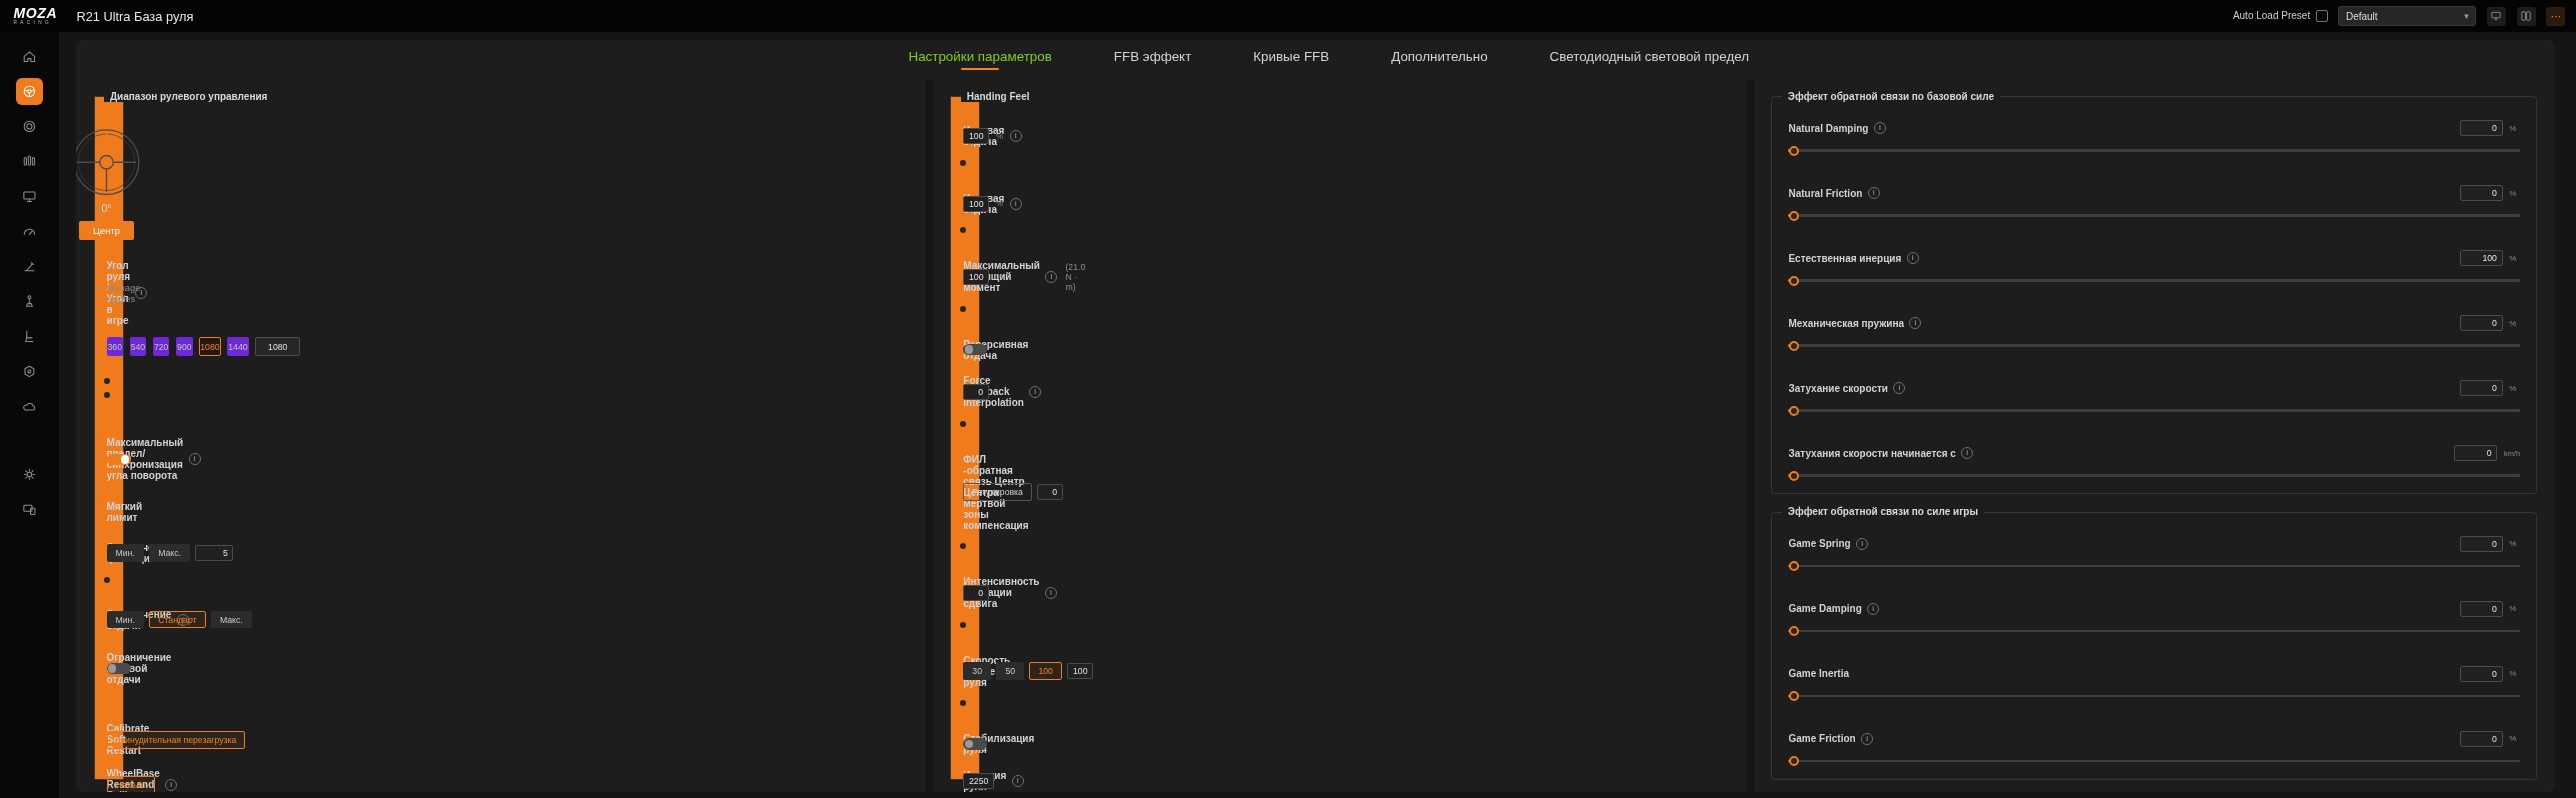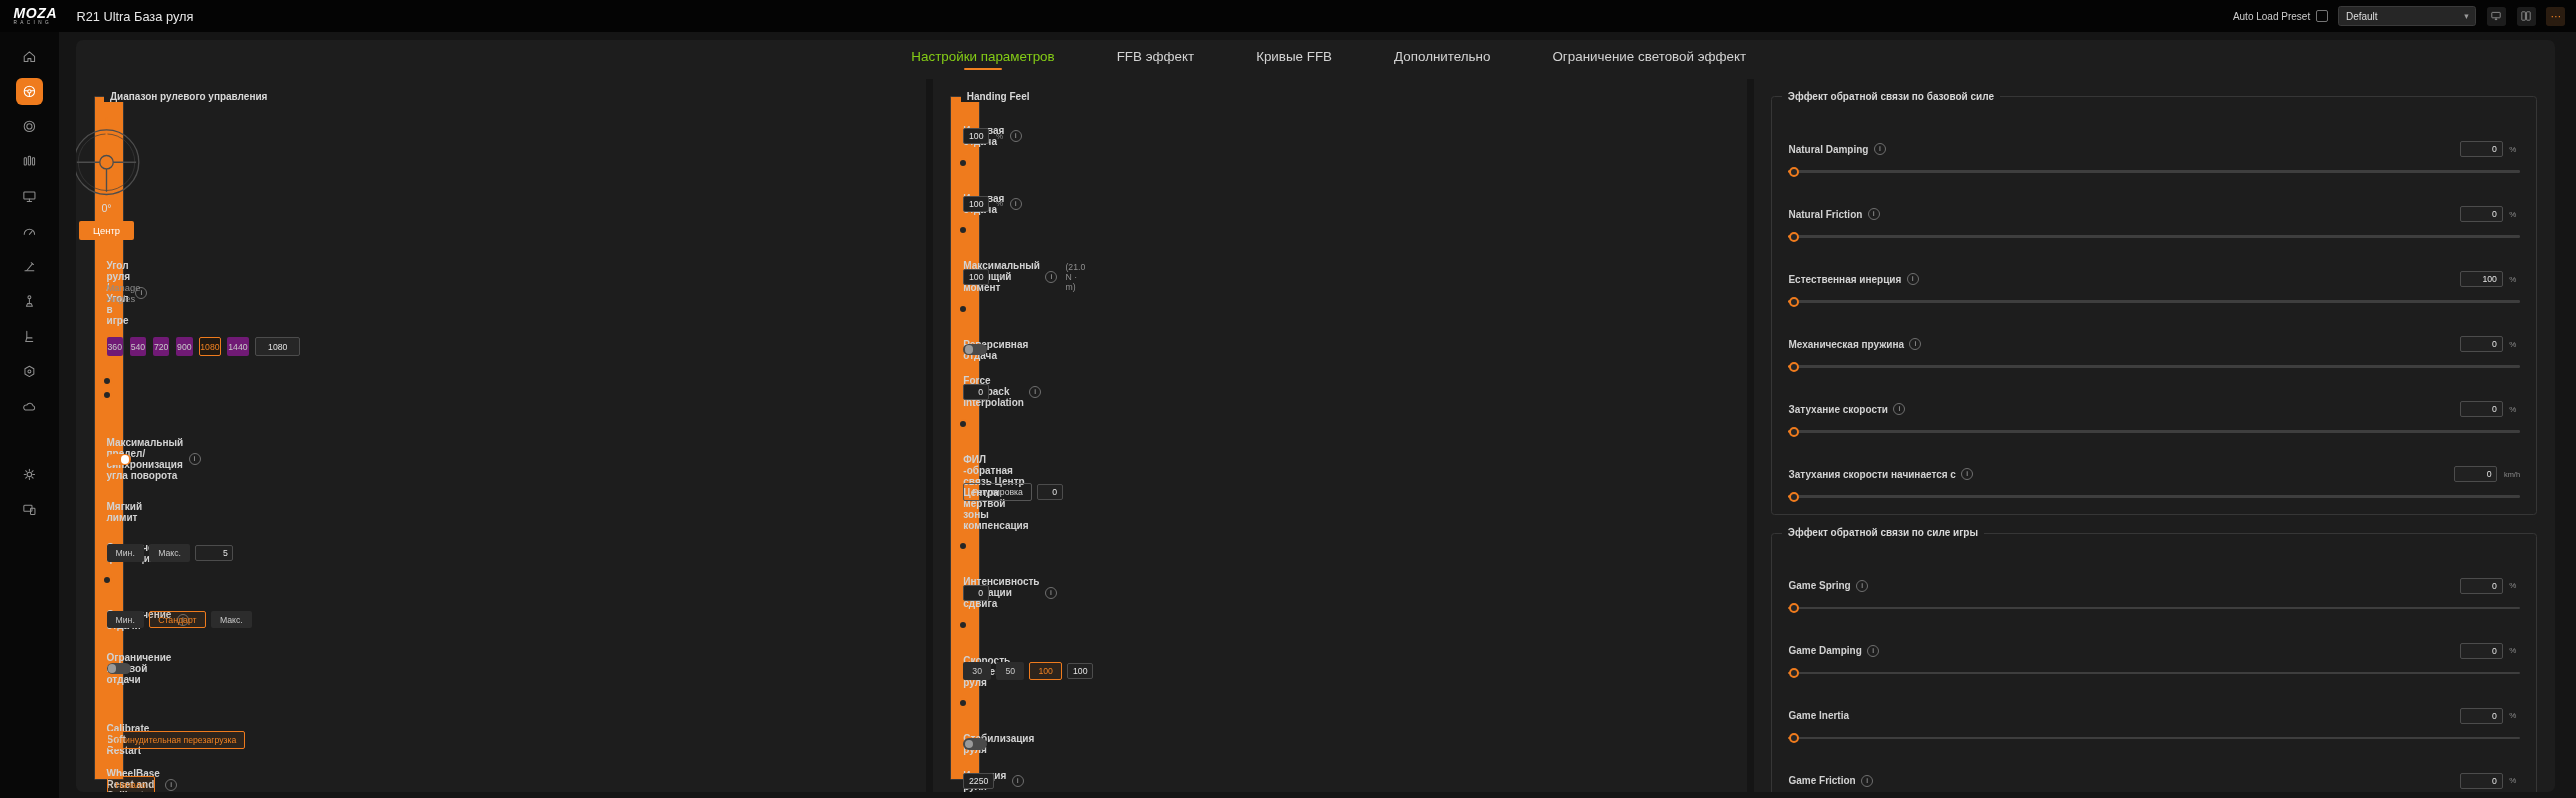--- a/index.html
+++ b/index.html
@@ -7,21 +7,21 @@
        font-family:"Liberation Sans",sans-serif;color:#d6d6d6;}
 
   
   .topbar{position:absolute;top:0;left:0;right:0;height:32px;background:#040404;
           display:flex;align-items:center;padding:0 10.7px;box-sizing:border-box;z-index:3;}
   .logo{display:flex;flex-direction:column;align-items:flex-start;line-height:1;margin-left:2.7px;}
   .logo-main{font-size:14px;font-weight:bold;font-style:italic;color:#ffffff;letter-spacing:0.7px;}
   .logo-sub{font-size:4.7px;letter-spacing:3.4px;color:#bdbdbd;margin-top:1.3px;}
   .app-title{font-size:12.8px;color:#e8e8e8;margin-left:19px;}
   .topbar-right{margin-left:auto;display:flex;align-items:center;gap:10.7px;}
-  .alp{display:flex;align-items:center;gap:5.4px;font-size:10px;color:#cfcfcf;}
+  .alp{display:flex;gap:5.4px;font-size:10px;color:#cfcfcf;}
   .checkbox{width:10px;height:10px;border:0.7px solid #757575;border-radius:2px;background:transparent;cursor:pointer;}
   .select{width:138px;height:20px;background:#262626;border:0.7px solid #3a3a3a;border-radius:2.7px;
           display:flex;align-items:center;justify-content:space-between;padding:0 6.7px;box-sizing:border-box;
           font-size:10px;color:#dedede;cursor:pointer;}
   .chev{color:#9a9a9a;font-size:8.7px;}
   .iconbtn{width:19px;height:19px;border-radius:2.7px;display:flex;align-items:center;justify-content:center;
            color:#9a9a9a;cursor:pointer;background:#1c1c1c;}
   .iconbtn.orange{color:#f08121;background:#2a1c10;font-size:10.7px;}
 
   
@@ -94,36 +94,36 @@
   .toggle .knob{position:absolute;top:1.3px;left:1.3px;width:8.7px;height:8.7px;border-radius:50%;background:#9a9a9a;}
   .toggle.on{background:#ef7b1d;}
   .toggle.on .knob{left:auto;right:1.3px;background:#ffffff;}
 
   
   .wheel-block{display:flex;flex-direction:column;align-items:center;margin-top:-2.7px;}
   .wheel-angle{font-size:10.7px;color:#dcdcdc;margin-top:2.7px;}
   .wheel-block .btn{margin-top:6.7px;}
   .angle-head{margin-top:20px;}
   .preset-row{display:flex;gap:6.7px;margin-top:10.7px;align-items:center;}
-  .preset{flex:1;height:17.5px;background:#701a75;border:0.7px solid transparent;border-radius:2px;
+  .preset{flex:1;height:17.5px;background:#6d28d9;border:0.7px solid transparent;border-radius:2px;
           color:#c8c8c8;font-size:8.7px;display:flex;align-items:center;justify-content:center;cursor:pointer;}
   .preset.sel{border-color:#ef7b1d;color:#f08121;background:#221a12;}
   .angle-readout{flex:0 0 43px;height:17.5px;border:0.7px solid #4c4c4c;border-radius:2px;background:#262626;
                  display:flex;align-items:center;justify-content:center;font-size:8.7px;color:#e0e0e0;}
 
   
   .hblock{margin-top:24px;}
   .hblock.first{margin-top:8px;}
   .hblock.tight{margin-top:14.8px;}
   .hblock.snug{margin-top:6.7px;}
   .wheel-presets{display:flex;gap:8px;}
 
   
   .fx-item{margin-top:29px;}
-  .fx-item.first{margin-top:24px;}
+  .fx-item.first{margin-top:3px;}
   .fx-item .slider{margin-top:8px;}
   .col3 .group + .group{margin-top:17.5px;}
   .col3 .group.grow{flex:1;}
 </style>
 </head>
 <body>
 
 <div class="app">
 
   <header class="topbar">
@@ -243,21 +243,21 @@
     </div>
   </aside>
 
   <main class="content">
 
     <nav class="tabbar">
       <div class="tab active">Настройки параметров</div>
       <div class="tab">FFB эффект</div>
       <div class="tab">Кривые FFB</div>
       <div class="tab">Дополнительно</div>
-      <div class="tab">Ограничение световой эффект</div>
+      <div class="tab">Светодиодный световой предел</div>
     </nav>
 
     <div class="columns">
 
       <section class="col col1">
         <div class="group fill">
           <div class="legend">Диапазон рулевого управления</div>
 
           <div class="wheel-block">
             <svg width="101" height="85" viewBox="0 0 150 126">

